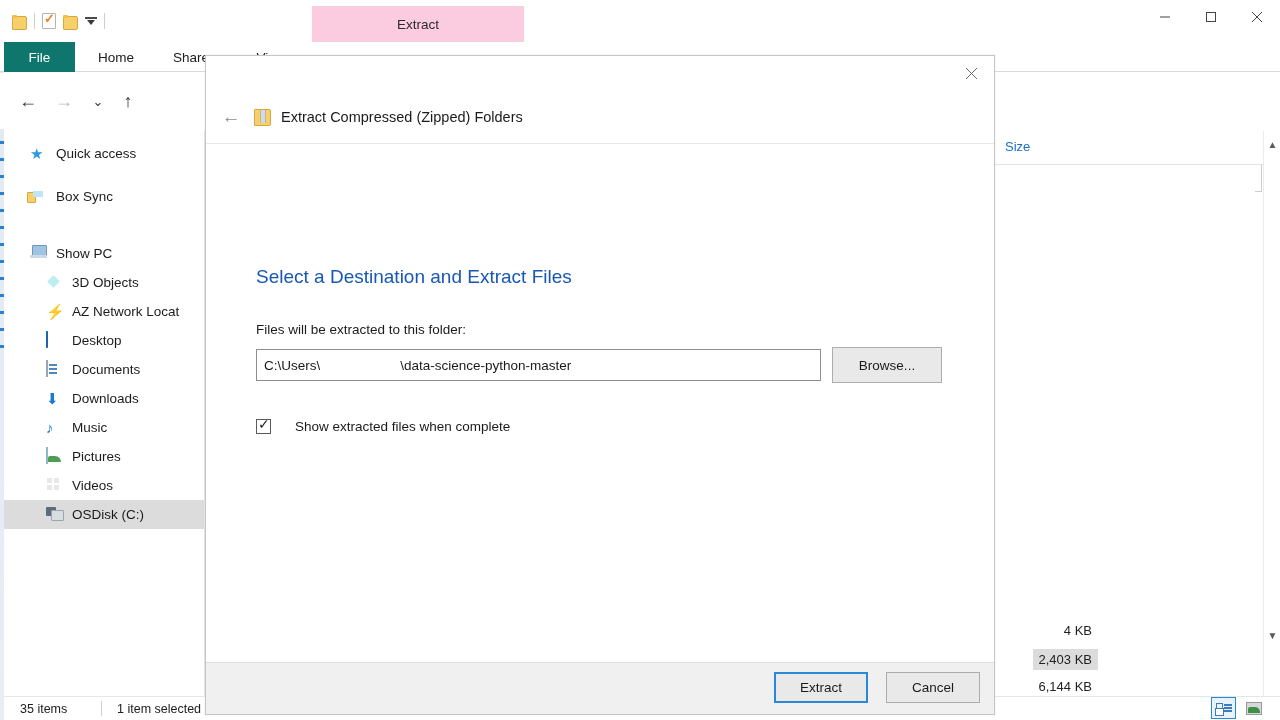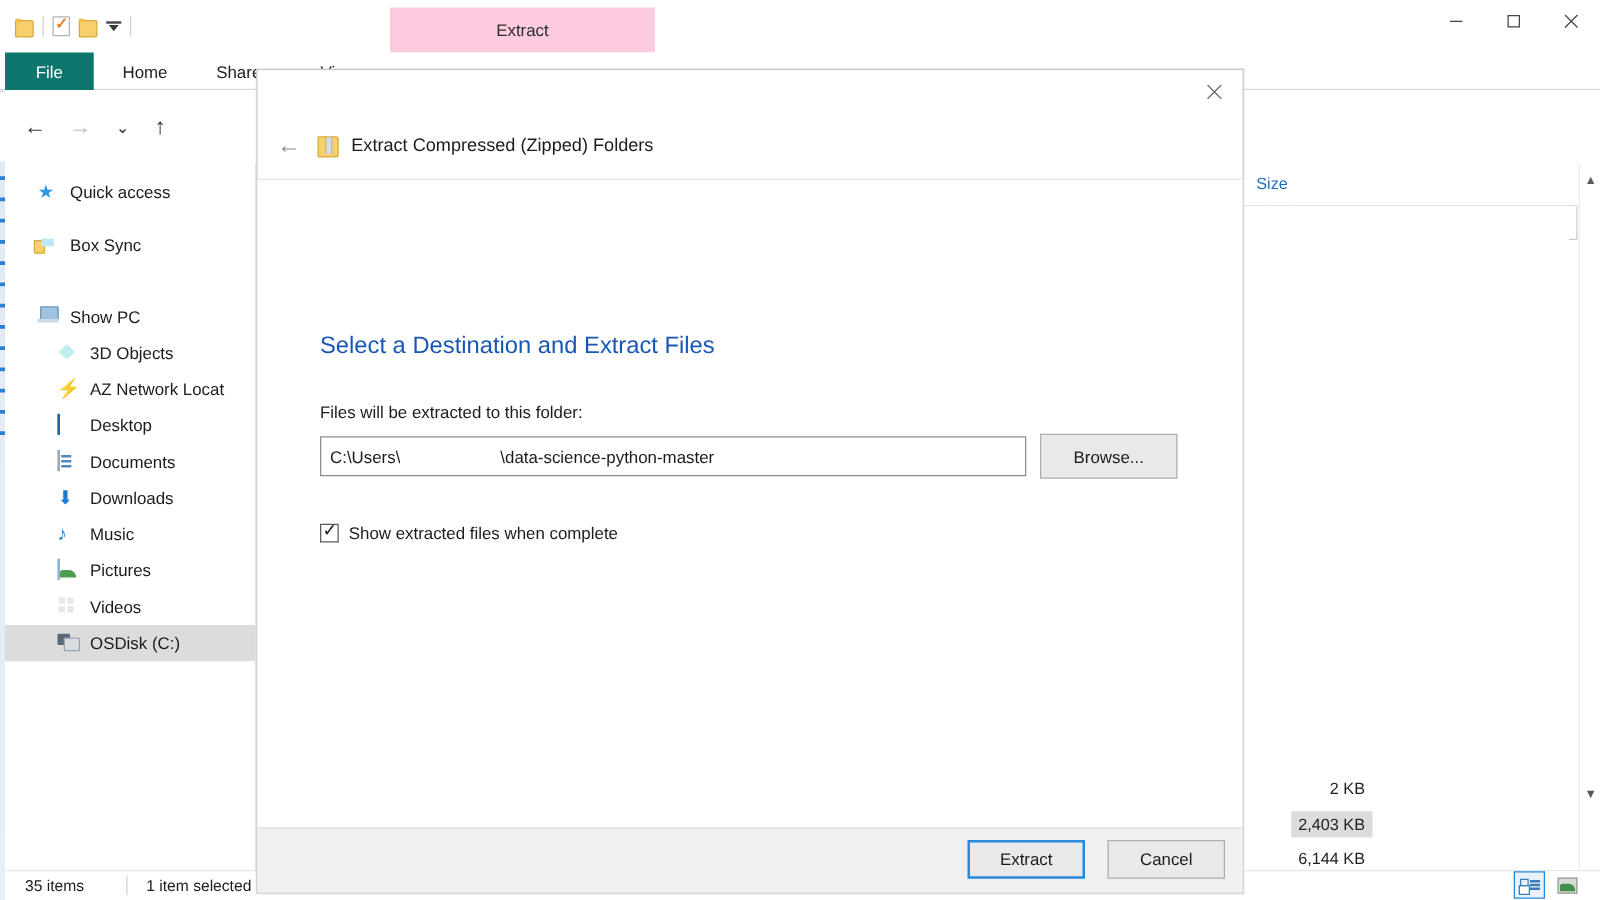--- a/index.html
+++ b/index.html
@@ -251,21 +251,21 @@
     position: absolute; left: 50px; top: 205px; width: 565px; height: 32px;
     border: 1px solid #8d8d8d; background: #fff; display: flex; align-items: center;
     padding: 0 7px; font-size: 13.5px; color: #1b1b1b;
   }
   .path-redact { display: inline-block; width: 80px; height: 14px; background: #ffffff; }
   .browse-btn {
     position: absolute; left: 626px; top: 203px; width: 110px; height: 36px;
     border: 1px solid #adadad; background: #e9e9e9; font-size: 13.5px; color: #1b1b1b;
     display: flex; align-items: center; justify-content: center;
   }
-  .chk-row { position: absolute; left: 50px; top: 275px; display: flex; align-items: center; gap: 8px; }
+  .chk-row { position: absolute; left: 50px; top: 275px; display: flex; align-items: center; gap: 24px; }
   .chk-box {
     width: 15px; height: 15px; border: 1px solid #5a5a5a; background: #fff;
     position: relative; flex: 0 0 15px;
   }
   .chk-box.checked::after {
     content: "✓"; position: absolute; left: 1px; top: -4px; font-size: 14px; color: #1b1b1b;
   }
   .chk-label { font-size: 13.5px; color: #1b1b1b; }
 
   .dlg-footer {
@@ -441,21 +441,21 @@
         <span>Videos</span>
       </div>
       <div class="nav-item indent1 sel">
         <span class="ni-ico"><span class="i-disk"></span></span>
         <span>OSDisk (C:)</span>
       </div>
       <div style="height:14px"></div>
     </div>
 
     <div class="filelist">
-      <div class="size-row" style="top:458px;">2 KB</div>
+      <div class="size-row" style="top:458px;">4 KB</div>
       <div class="size-row sel" style="top:484px;">2,403 KB</div>
       <div class="size-row" style="top:514px;">6,144 KB</div>
     </div>
 
     <div class="vscroll">
       <div class="vs-arrow vs-up">▲</div>
       <div class="vs-thumb"></div>
       <div class="vs-arrow vs-down">▼</div>
     </div>
 

